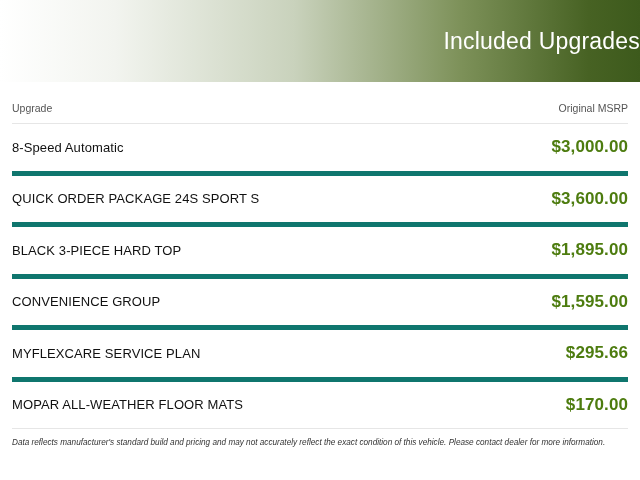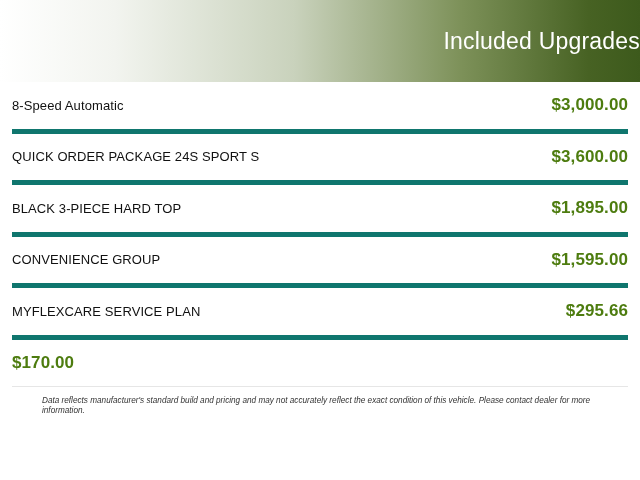--- a/index.html
+++ b/index.html
@@ -71,34 +71,37 @@
     color: #4d7c0f;
     font-weight: bold;
     letter-spacing: 0.1px;
   }
   .footnote {
     padding: 9px 8px 0 12px;
     font-size: 8.2px;
     font-style: italic;
     color: #333333;
     line-height: 1.2;
-    margin-left: 30px;
   }
 </style>
 </head>
 <body>
 
 <div class="page">
 
   <div class="header">
     <div class="header-title">Included Upgrades</div>
   </div>
 
   <div class="table">
 
+    <div class="col-head">
+      <div class="ch-left">Upgrade</div>
+      <div class="ch-right">Original MSRP</div>
+    </div>
 
     <div class="row">
       <div class="row-name">8-Speed Automatic</div>
       <div class="row-price">$3,000.00</div>
     </div>
 
     <div class="row">
       <div class="row-name">QUICK ORDER PACKAGE 24S SPORT S</div>
       <div class="row-price">$3,600.00</div>
     </div>
@@ -113,20 +116,21 @@
       <div class="row-price">$1,595.00</div>
     </div>
 
     <div class="row">
       <div class="row-name">MYFLEXCARE SERVICE PLAN</div>
       <div class="row-price">$295.66</div>
     </div>
 
 
     <div class="row">
+      <div class="row-name">MOPAR ALL-WEATHER FLOOR MATS</div>
       <div class="row-price">$170.00</div>
     </div>
 
   </div>
 
   <div class="footnote">Data reflects manufacturer's standard build and pricing and may not accurately reflect the exact condition of this vehicle. Please contact dealer for more information.</div>
 
 </div>
 
 </body></html>

